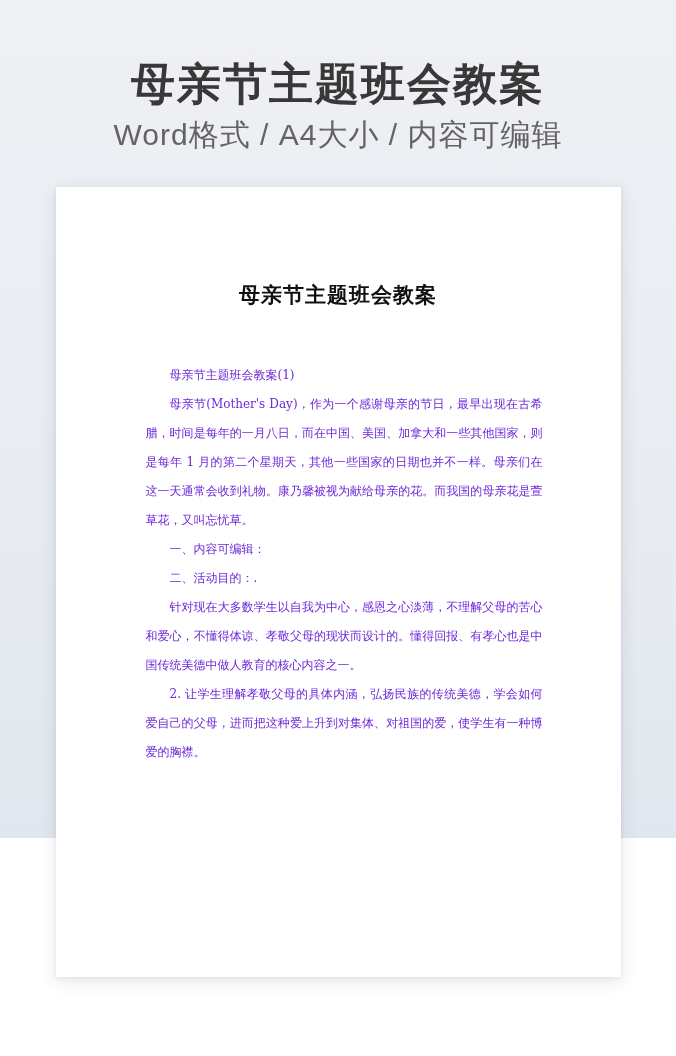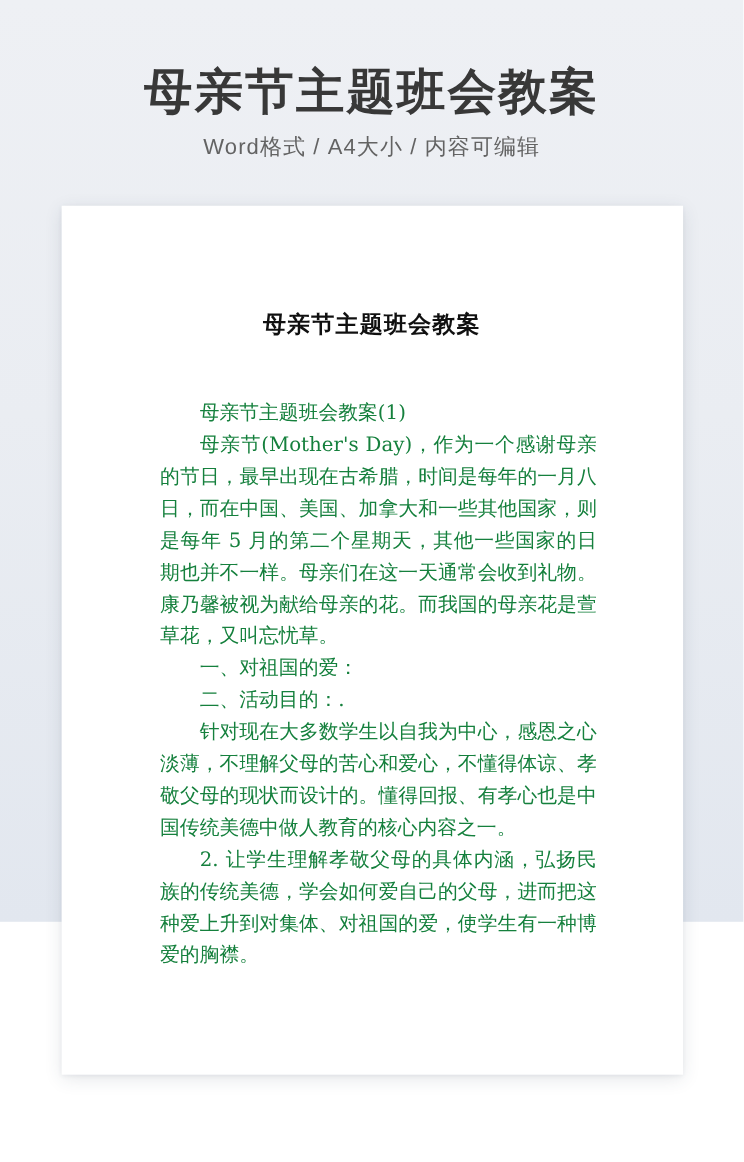--- a/index.html
+++ b/index.html
@@ -22,21 +22,21 @@
   .header-title {
     font-size: 44px;
     line-height: 52px;
     font-weight: 900;
     letter-spacing: 2px;
     color: #383838;
     font-family: "Liberation Sans", sans-serif;
   }
   .header-subtitle {
     margin-top: 11px;
-    font-size: 20px;
+    font-size: 30px;
     line-height: 27px;
     font-weight: 400;
     letter-spacing: 1px;
     color: #636363;
   }
   .a4-page {
     width: 565px;
     height: 790px;
     margin: 39px auto 0 auto;
     background: #ffffff;
@@ -48,23 +48,23 @@
     font-size: 21px;
     line-height: 28px;
     font-weight: 700;
     color: #101010;
     letter-spacing: 1px;
     margin-left: -12px; 
     font-family: "DejaVu Serif", serif;
   }
   .doc-body {
     margin-top: 52px;
-    font-size: 18px;
+    font-size: 12px;
     line-height: 29px;
-    color: #15803d;
+    color: #6d28d9;
     text-align: justify;
     font-family: "DejaVu Serif", serif;
   }
   .doc-body p {
     text-indent: 2em;
   }
 </style>
 </head>
 <body>
 
@@ -72,21 +72,21 @@
 
   <div class="preview-header">
     <div class="header-title">母亲节主题班会教案</div>
     <div class="header-subtitle">Word格式 / A4大小 / 内容可编辑</div>
   </div>
 
   <div class="a4-page">
     <div class="doc-title">母亲节主题班会教案</div>
     <div class="doc-body">
       <p>母亲节主题班会教案(1)</p>
-      <p>母亲节(Mother's Day)，作为一个感谢母亲的节日，最早出现在古希腊，时间是每年的一月八日，而在中国、美国、加拿大和一些其他国家，则是每年 5 月的第二个星期天，其他一些国家的日期也并不一样。母亲们在这一天通常会收到礼物。康乃馨被视为献给母亲的花。而我国的母亲花是萱草花，又叫忘忧草。</p>
-      <p>一、对祖国的爱：</p>
+      <p>母亲节(Mother's Day)，作为一个感谢母亲的节日，最早出现在古希腊，时间是每年的一月八日，而在中国、美国、加拿大和一些其他国家，则是每年 1 月的第二个星期天，其他一些国家的日期也并不一样。母亲们在这一天通常会收到礼物。康乃馨被视为献给母亲的花。而我国的母亲花是萱草花，又叫忘忧草。</p>
+      <p>一、内容可编辑：</p>
       <p>二、活动目的：.</p>
       <p>针对现在大多数学生以自我为中心，感恩之心淡薄，不理解父母的苦心和爱心，不懂得体谅、孝敬父母的现状而设计的。懂得回报、有孝心也是中国传统美德中做人教育的核心内容之一。</p>
       <p>2. 让学生理解孝敬父母的具体内涵，弘扬民族的传统美德，学会如何爱自己的父母，进而把这种爱上升到对集体、对祖国的爱，使学生有一种博爱的胸襟。</p>
     </div>
   </div>
 
 </div>
 
 </body></html>

